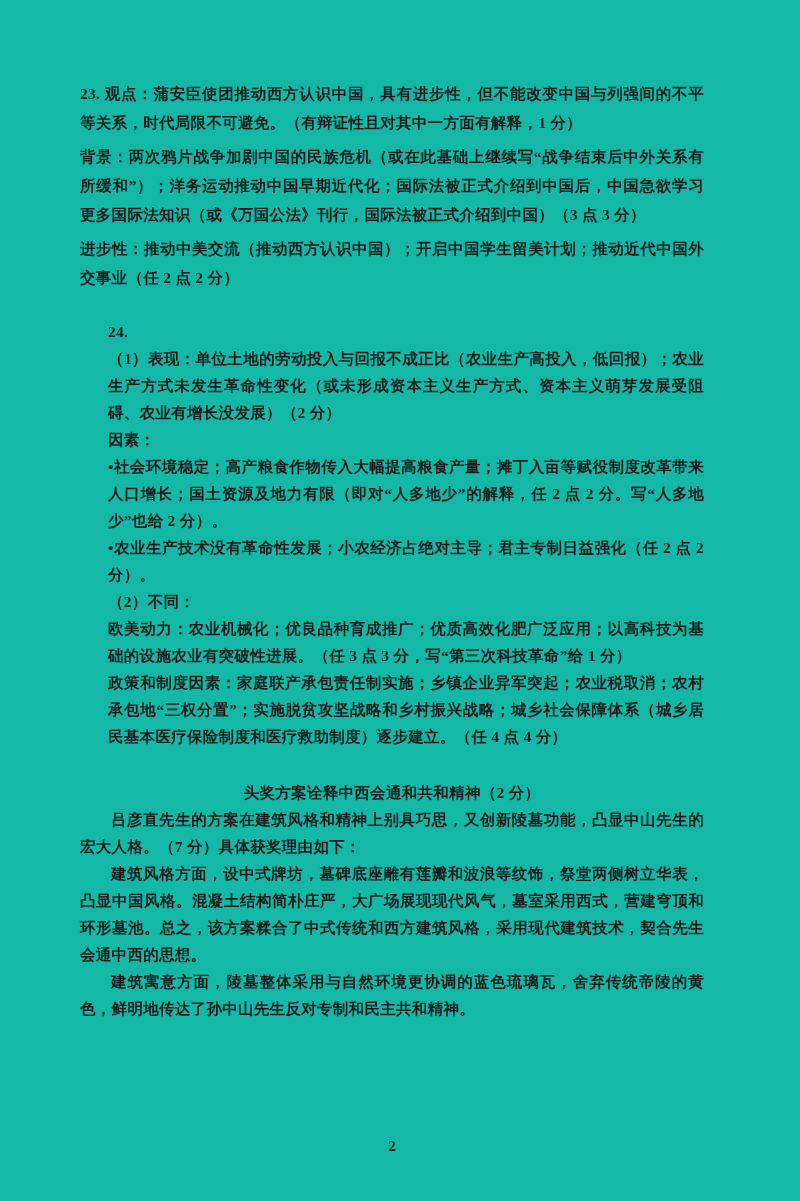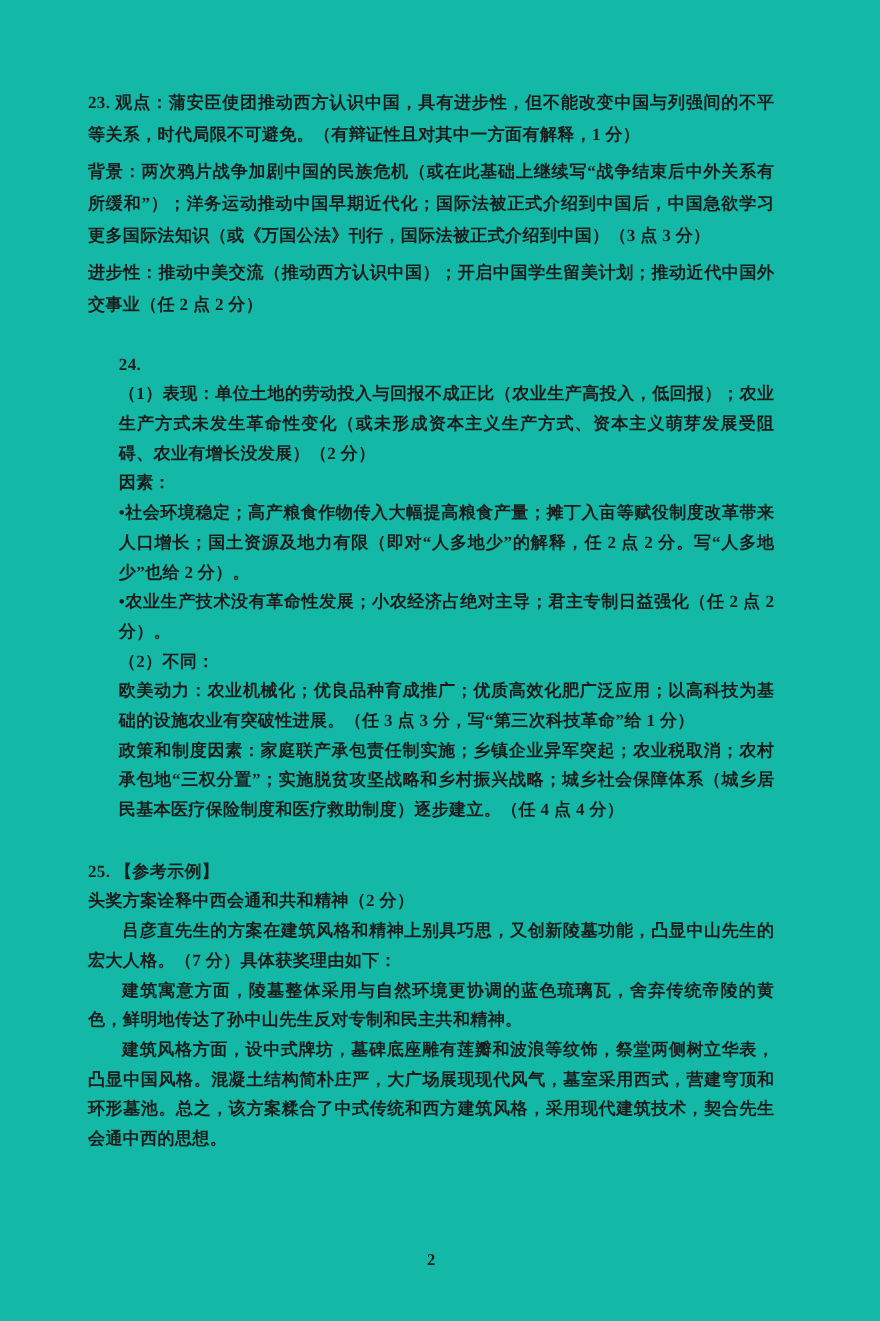--- a/index.html
+++ b/index.html
@@ -47,20 +47,21 @@
     line-height: 27px;
   }
   
   .q25 {
     margin-top: 29px;
   }
   .q25 p {
     line-height: 27px;
   }
   .q25 .centered-title {
+    text-align: center;
   }
   .q25 .indent {
     text-indent: 2em;
   }
   .page-number {
     position: absolute;
     left: 80px;
     width: 624px;
     top: 1138px;
     text-align: center;
@@ -86,23 +87,22 @@
       <p>（1）表现：单位土地的劳动投入与回报不成正比（农业生产高投入，低回报）；农业生产方式未发生革命性变化（或未形成资本主义生产方式、资本主义萌芽发展受阻碍、农业有增长没发展）（2 分）</p>
       <p>因素：</p>
       <p>•社会环境稳定；高产粮食作物传入大幅提高粮食产量；摊丁入亩等赋役制度改革带来人口增长；国土资源及地力有限（即对“人多地少”的解释，任 2 点 2 分。写“人多地少”也给 2 分）。</p>
       <p>•农业生产技术没有革命性发展；小农经济占绝对主导；君主专制日益强化（任 2 点 2 分）。</p>
       <p>（2）不同：</p>
       <p>欧美动力：农业机械化；优良品种育成推广；优质高效化肥广泛应用；以高科技为基础的设施农业有突破性进展。（任 3 点 3 分，写“第三次科技革命”给 1 分）</p>
       <p>政策和制度因素：家庭联产承包责任制实施；乡镇企业异军突起；农业税取消；农村承包地“三权分置”；实施脱贫攻坚战略和乡村振兴战略；城乡社会保障体系（城乡居民基本医疗保险制度和医疗救助制度）逐步建立。（任 4 点 4 分）</p>
     </section>
 
     <section class="answer-block q25">
-      <p>25. 【参考示例】</p>
       <p class="centered-title">头奖方案诠释中西会通和共和精神（2 分）</p>
       <p class="indent">吕彦直先生的方案在建筑风格和精神上别具巧思，又创新陵墓功能，凸显中山先生的宏大人格。（7 分）具体获奖理由如下：</p>
+      <p class="indent">建筑风格方面，设中式牌坊，墓碑底座雕有莲瓣和波浪等纹饰，祭堂两侧树立华表，凸显中国风格。混凝土结构简朴庄严，大广场展现现代风气，墓室采用西式，营建穹顶和环形墓池。总之，该方案糅合了中式传统和西方建筑风格，采用现代建筑技术，契合先生会通中西的思想。</p>
       <p class="indent">建筑寓意方面，陵墓整体采用与自然环境更协调的蓝色琉璃瓦，舍弃传统帝陵的黄色，鲜明地传达了孙中山先生反对专制和民主共和精神。</p>
-      <p class="indent">建筑风格方面，设中式牌坊，墓碑底座雕有莲瓣和波浪等纹饰，祭堂两侧树立华表，凸显中国风格。混凝土结构简朴庄严，大广场展现现代风气，墓室采用西式，营建穹顶和环形墓池。总之，该方案糅合了中式传统和西方建筑风格，采用现代建筑技术，契合先生会通中西的思想。</p>
     </section>
 
   </div>
 
   <div class="page-number">2</div>
 </div>
 
 </body></html>

